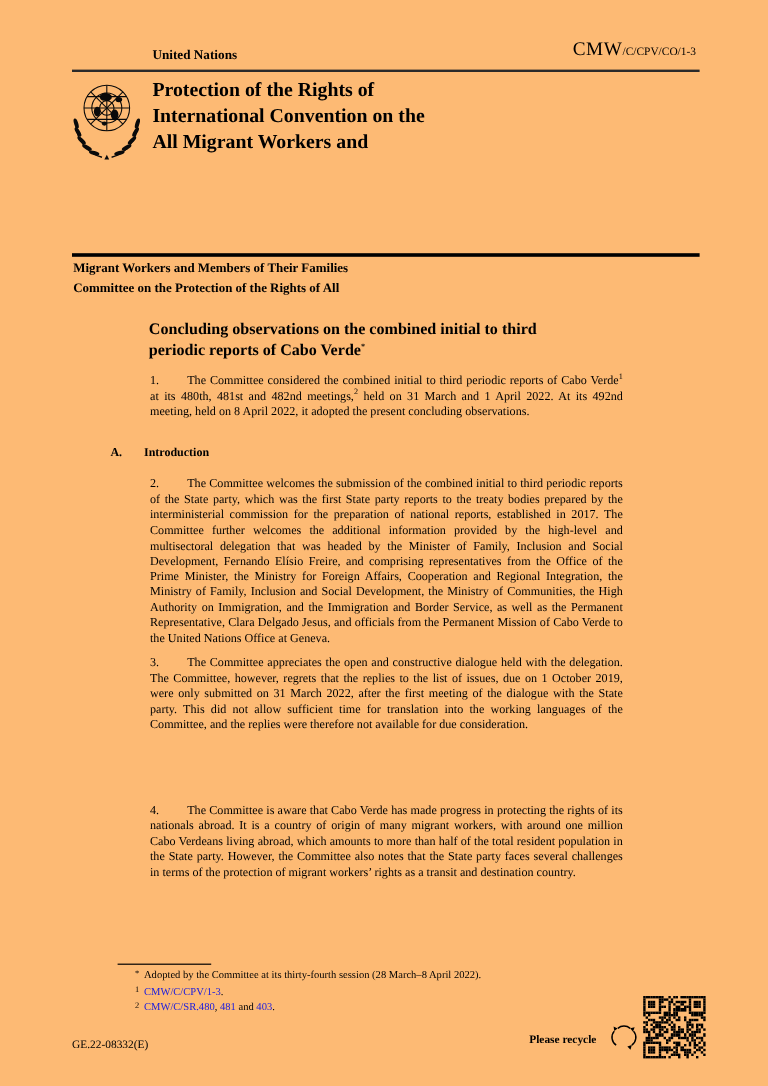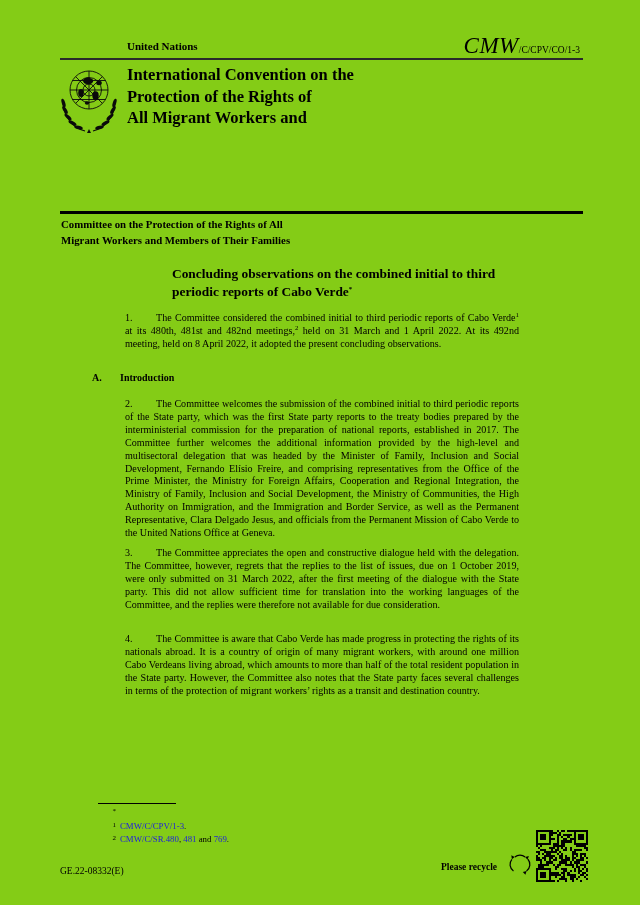--- a/index.html
+++ b/index.html
@@ -1,44 +1,44 @@
 <!DOCTYPE html>
 <html><head>
 <meta charset="utf-8">
 <style>
   html,body{margin:0;padding:0;background:#ffffff;}
   #page{
-    position:relative;width:640px;height:905px;background:#84cc16;
+    position:relative;width:640px;height:905px;background:#fdba74;
     font-family:"Liberation Serif","DejaVu Serif",serif;color:#000;overflow:hidden;
   }
   .abs{position:absolute;}
   
   #org-name{left:127px;top:40px;font-weight:bold;font-size:11px;}
   #doc-symbol{left:0;top:33px;width:580px;text-align:right;}
-  #doc-symbol .main{font-size:23px;letter-spacing:.5px;font-style:italic;}
+  #doc-symbol .main{font-size:16px;letter-spacing:.5px;}
   #doc-symbol .suffix{font-size:9.5px;}
   #rule-thin{left:60px;top:58px;width:523px;height:2px;background:#2a2a2a;}
   #un-emblem{left:57px;top:63px;}
   #conv-title{left:127px;top:64px;width:290px;font-weight:bold;font-size:16.5px;line-height:21.5px;}
   #distr-block{left:425px;top:70px;font-size:10.2px;line-height:14px;}
   #distr-original{margin-top:14px;}
   
   #rule-thick{left:60px;top:211px;width:523px;height:3.2px;background:#000;}
   #committee{left:61px;top:217px;font-weight:bold;font-size:10.8px;line-height:15.5px;}
   
-  #doc-title{left:124px;top:265px;width:400px;font-weight:bold;font-size:13.4px;line-height:18px;margin-left:48px;}
+  #doc-title{left:124px;top:265px;width:400px;font-weight:bold;font-size:13.4px;line-height:18px;}
   .body-par{left:125px;width:394px;font-size:10.1px;line-height:12.9px;text-align:justify;}
   .par-num{display:inline-block;width:31px;}
   sup{font-size:6.8px;line-height:0;}
   #section-a{left:92px;top:372px;font-weight:bold;font-size:10px;}
   #section-a .letter{display:inline-block;width:28px;}
   #p1{top:312px;}
   #p2{top:398px;}
   #p3{top:547px;}
-  #p4{top:633px;}
+  #p4{top:670px;}
   
   #fn-rule{left:98px;top:803px;width:78px;height:1px;background:#000;}
   #footnotes{left:98px;top:806px;width:422px;font-size:8.8px;line-height:13.5px;}
   .fn-row{display:flex;}
   .fn-marker{display:inline-block;width:18px;text-align:right;padding-right:4px;font-size:7px;position:relative;top:-1px;flex:0 0 auto;}
   a.doclink{color:#2020dd;text-decoration:none;}
   
   #ge-number{left:60px;top:866px;font-size:9.5px;}
   #recycle-label{left:441px;top:862px;font-weight:bold;font-size:9.5px;}
   #recycle-icon{left:505px;top:849px;}
@@ -89,57 +89,58 @@
         <ellipse cx="56" cy="47" rx="1.7" ry="4.4" transform="rotate(32 56 47)"></ellipse>
         <ellipse cx="53" cy="54" rx="1.7" ry="4.4" transform="rotate(48 53 54)"></ellipse>
         <ellipse cx="48.5" cy="60" rx="1.7" ry="4.4" transform="rotate(62 48.5 60)"></ellipse>
         <ellipse cx="42.5" cy="64.5" rx="1.7" ry="4.4" transform="rotate(76 42.5 64.5)"></ellipse>
         <path d="M30 70 l2 -4 2 4 z"></path>
       </g>
     </svg>
   </div>
 
   <div class="abs" id="conv-title">
+    <div>Protection of the Rights of</div>
     <div>International Convention on the</div>
-    <div>Protection of the Rights of</div>
     <div>All Migrant Workers and</div>
   </div>
 
 
   <div class="abs" id="rule-thick"></div>
   <div class="abs" id="committee">
+    <div>Migrant Workers and Members of Their Families</div>
     <div>Committee on the Protection of the Rights of All</div>
-    <div>Migrant Workers and Members of Their Families</div>
   </div>
 
   <div class="abs" id="doc-title">
     <div>Concluding observations on the combined initial to third</div>
     <div><span>periodic reports of Cabo Verde</span><sup>*</sup></div>
   </div>
 
   <div class="abs body-par" id="p1"><span class="par-num">1.</span><span>The Committee considered the combined initial to third periodic reports of Cabo Verde</span><sup>1</sup><span> at its 480th, 481st and 482nd meetings,</span><sup>2</sup><span> held on 31 March and 1 April 2022. At its 492nd meeting, held on 8 April 2022, it adopted the present concluding observations.</span></div>
 
   <div class="abs" id="section-a"><span class="letter">A.</span><span>Introduction</span></div>
 
   <div class="abs body-par" id="p2"><span class="par-num">2.</span><span>The Committee welcomes the submission of the combined initial to third periodic reports of the State party, which was the first State party reports to the treaty bodies prepared by the interministerial commission for the preparation of national reports, established in 2017. The Committee further welcomes the additional information provided by the high-level and multisectoral delegation that was headed by the Minister of Family, Inclusion and Social Development, Fernando Elísio Freire, and comprising representatives from the Office of the Prime Minister, the Ministry for Foreign Affairs, Cooperation and Regional Integration, the Ministry of Family, Inclusion and Social Development, the Ministry of Communities, the High Authority on Immigration, and the Immigration and Border Service, as well as the Permanent Representative, Clara Delgado Jesus, and officials from the Permanent Mission of Cabo Verde to the United Nations Office at Geneva.</span></div>
   <div class="abs body-par" id="p3"><span class="par-num">3.</span><span>The Committee appreciates the open and constructive dialogue held with the delegation. The Committee, however, regrets that the replies to the list of issues, due on 1 October 2019, were only submitted on 31 March 2022, after the first meeting of the dialogue with the State party. This did not allow sufficient time for translation into the working languages of the Committee, and the replies were therefore not available for due consideration.</span></div>
   <div class="abs body-par" id="p4"><span class="par-num">4.</span><span>The Committee is aware that Cabo Verde has made progress in protecting the rights of its nationals abroad. It is a country of origin of many migrant workers, with around one million Cabo Verdeans living abroad, which amounts to more than half of the total resident population in the State party. However, the Committee also notes that the State party faces several challenges in terms of the protection of migrant workers’ rights as a transit and destination country.</span></div>
 
   <div class="abs" id="fn-rule"></div>
   <div class="abs" id="footnotes">
     <div class="fn-row">
         <span class="fn-marker">*</span>
+        <span>Adopted by the Committee at its thirty-fourth session (28 March–8 April 2022).</span>
       </div>
     <div class="fn-row">
         <span class="fn-marker">1</span>
         <span><a class="doclink" href="#">CMW/C/CPV/1-3</a><span>.</span></span>
       </div>
     <div class="fn-row">
         <span class="fn-marker">2</span>
-        <span><a class="doclink" href="#">CMW/C/SR.480</a><span>, </span><a class="doclink" href="#">481</a><span> and </span><a class="doclink" href="#">769</a><span>.</span></span>
+        <span><a class="doclink" href="#">CMW/C/SR.480</a><span>, </span><a class="doclink" href="#">481</a><span> and </span><a class="doclink" href="#">403</a><span>.</span></span>
       </div>
   </div>
 
   <div class="abs" id="ge-number">GE.22-08332(E)</div>
   <div class="abs" id="recycle-label">Please recycle</div>
   <div class="abs" id="recycle-icon">
     <svg width="30" height="28" viewBox="0 0 32 30">
       <g fill="none" stroke="#000" stroke-width="1.3">
         <path d="M10.5 8.5 a8.5 8.5 0 0 1 11 0"></path>
         <path d="M24.5 11 a8.5 8.5 0 0 1 -1.5 12.5"></path>

